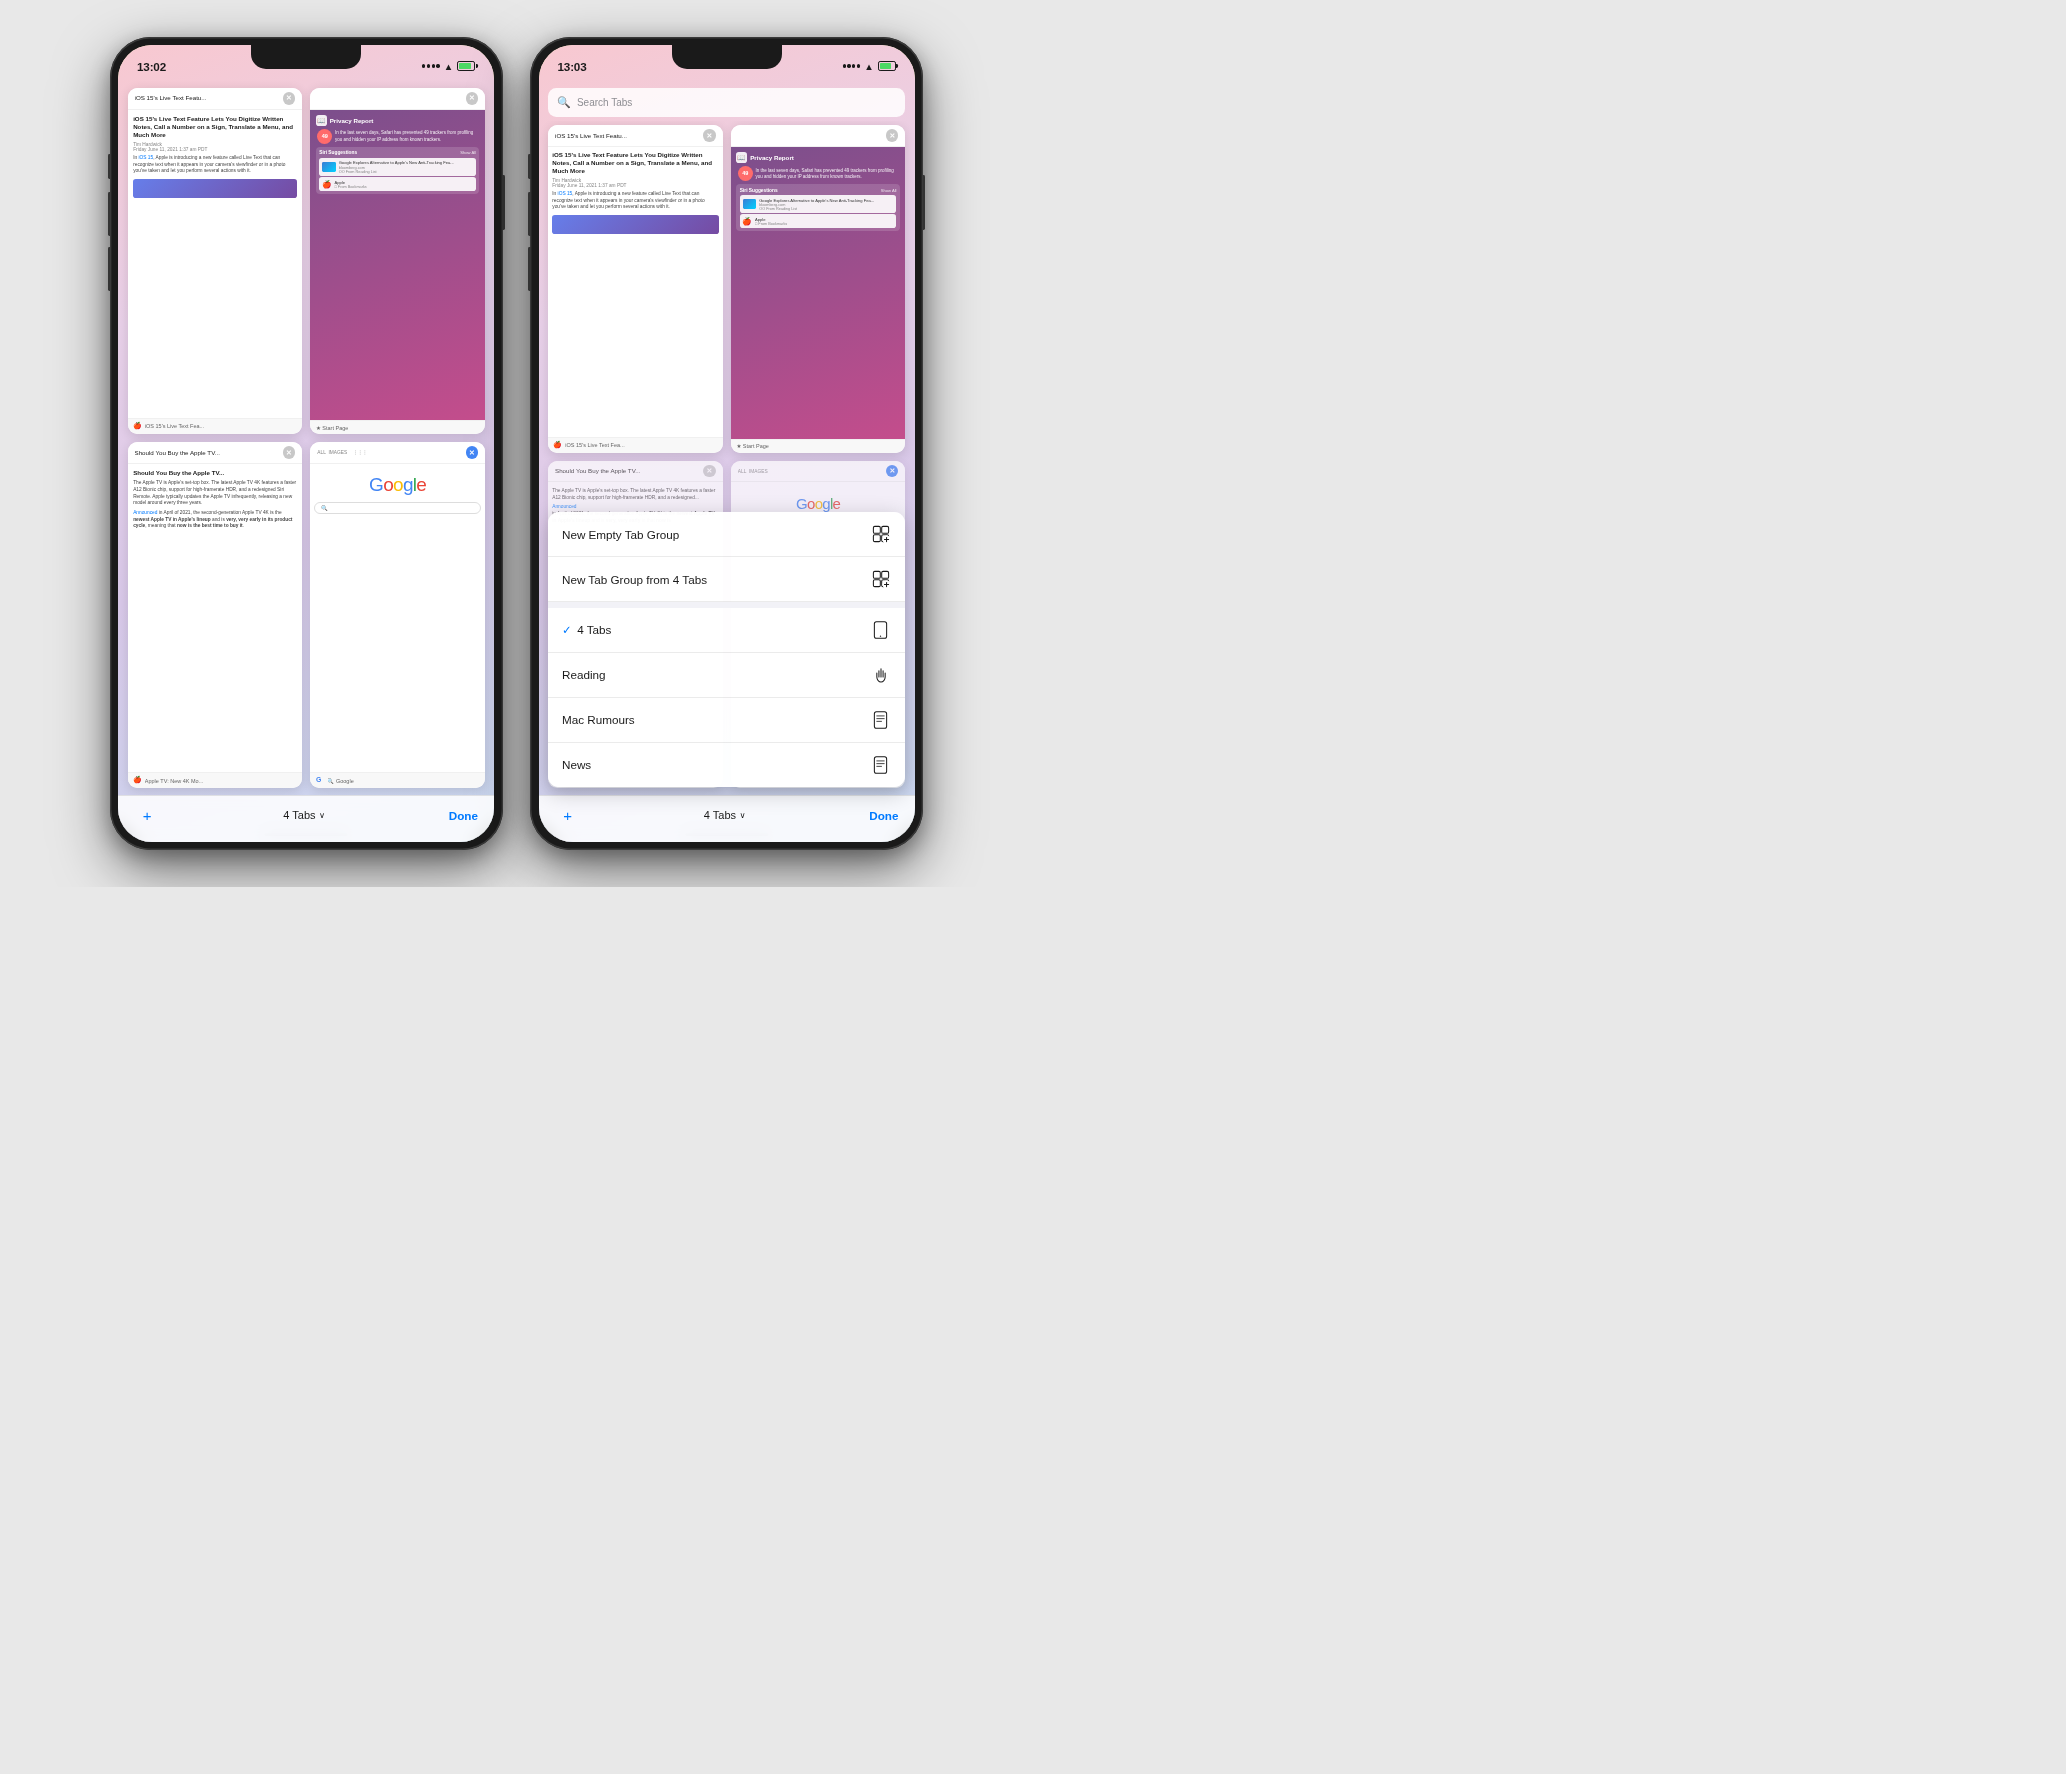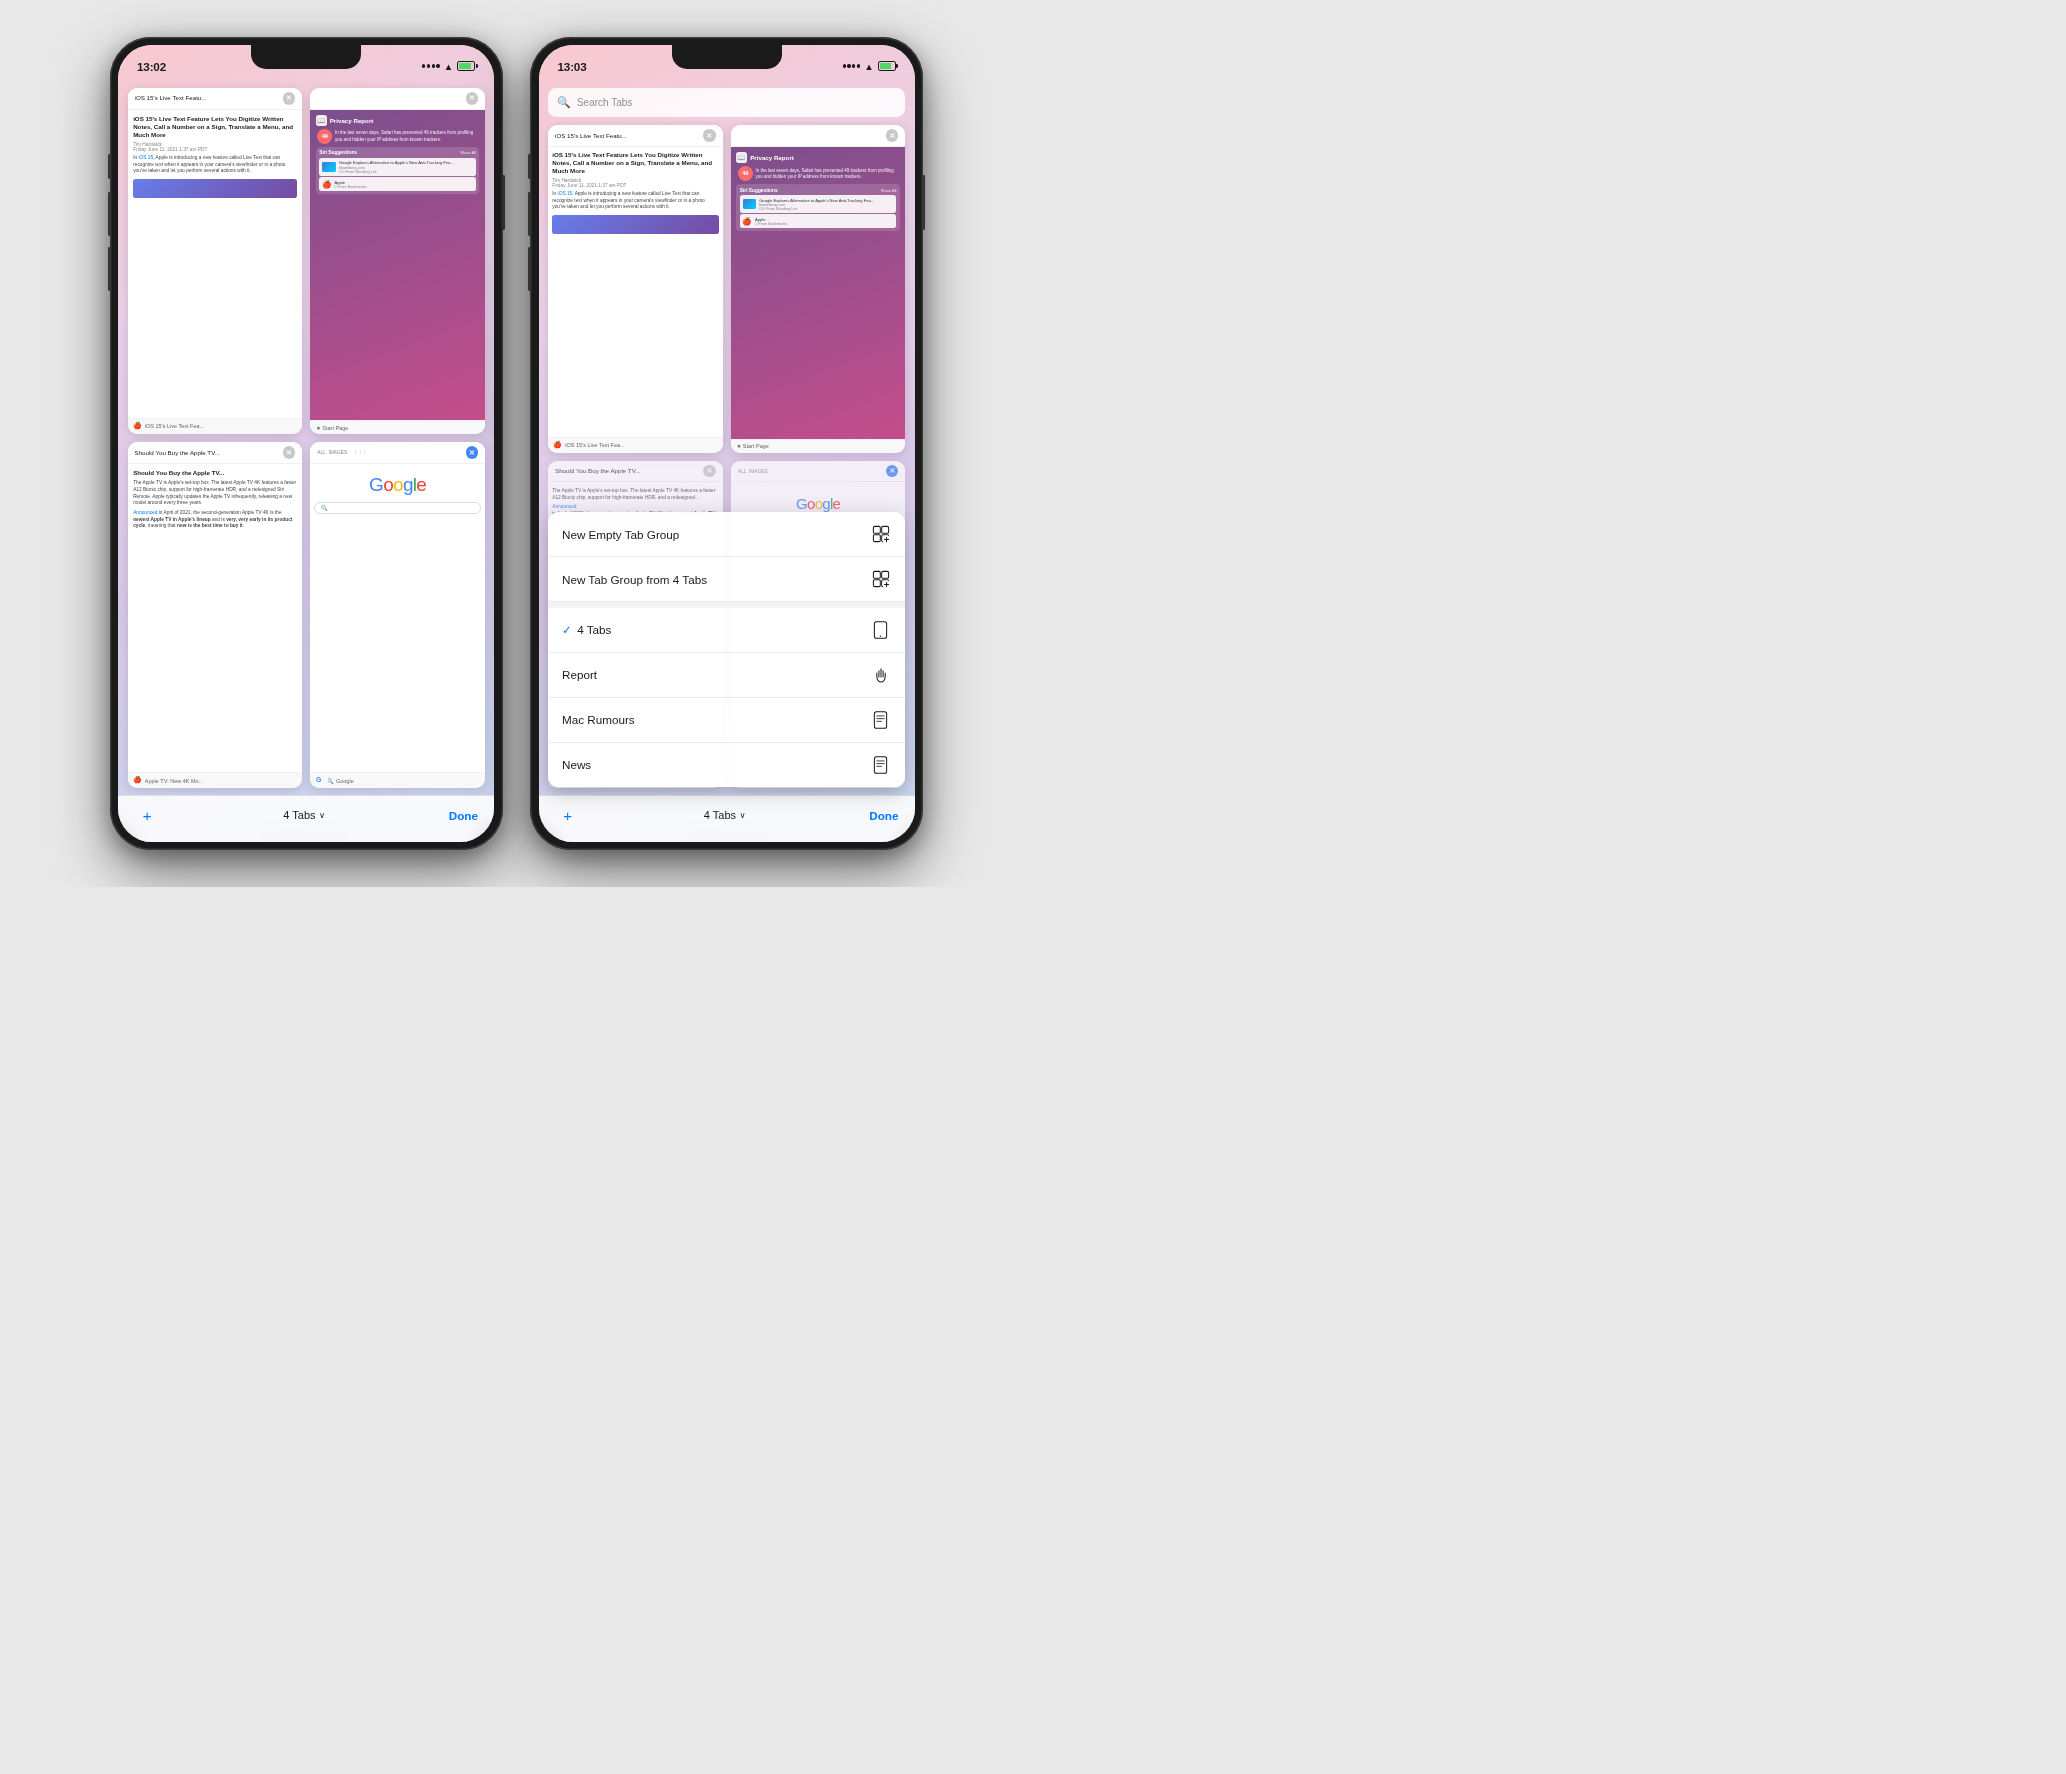--- a/index.html
+++ b/index.html
@@ -958,21 +958,21 @@
           <span class="context-menu-text">4 Tabs</span>
           <div class="context-menu-icon">
             <svg width="15" height="18" viewBox="0 0 22 26" fill="none">
               <rect x="2" y="1" width="18" height="24" rx="3" stroke="#1a1a1a" stroke-width="1.5" fill="none"></rect>
               <circle cx="11" cy="22" r="1" fill="#1a1a1a"></circle>
             </svg>
           </div>
         </div>
 
         <div class="context-menu-item">
-          <span class="context-menu-text">Report</span>
+          <span class="context-menu-text">Reading</span>
           <div class="context-menu-icon">
             <svg width="18" height="18" viewBox="0 0 26 26" fill="none">
               <path d="M13 4 L13 16 M10 7 L10 16 M16 7 L16 16 M7 10 L7 16 C7 20 10 23 13 23 C16 23 19 20 19 16 L19 10" stroke="#1a1a1a" stroke-width="1.5" stroke-linecap="round" stroke-linejoin="round"></path>
             </svg>
           </div>
         </div>
 
         <div class="context-menu-item">
           <span class="context-menu-text">Mac Rumours</span>
           <div class="context-menu-icon">

